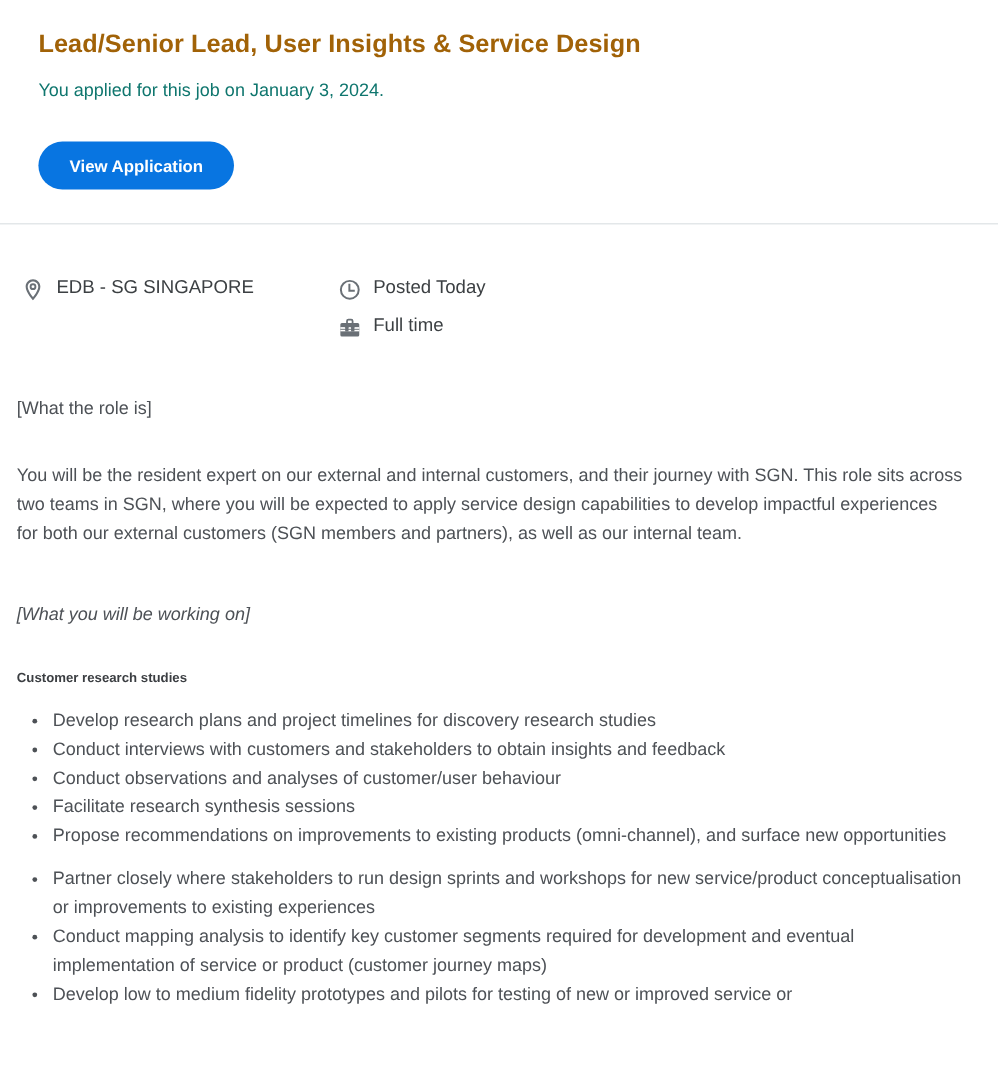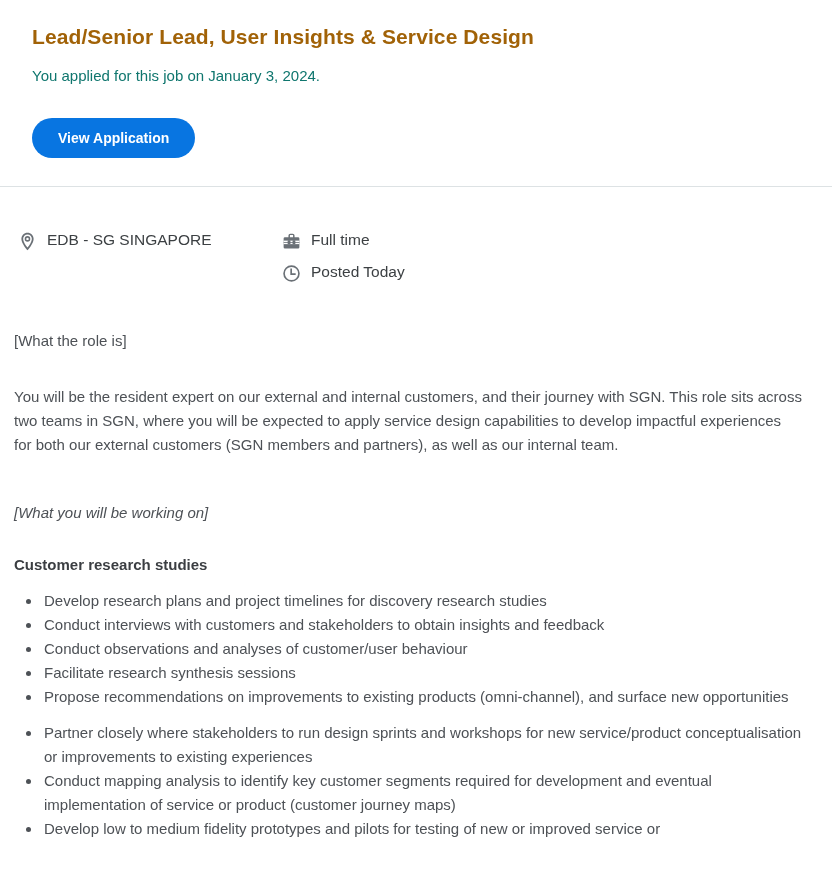--- a/index.html
+++ b/index.html
@@ -85,21 +85,21 @@
     font-size: 15px;
     line-height: 24px;
     color: #4d5156;
   }
   .description p { margin: 0; }
   .section-label { margin: 0; }
   .intro-para { margin-top: 32px !important; }
   .section-label-2 { margin-top: 44px !important; font-style: italic; }
   .group-heading {
     margin: 28px 0 0 0;
-    font-size: 15px;
+    font-size: 11px;
     line-height: 24px;
     font-weight: 700;
     color: #3b3e42;
   }
   ul.bullet-list {
     margin: 12px 0 12px 0;
     padding-left: 28px;
   }
   ul.bullet-list li {
     margin: 0;
@@ -126,38 +126,38 @@
           <svg viewBox="0 0 24 24" fill="#6a7076">
             <path d="M12 2C8.13 2 5 5.13 5 9c0 5.25 7 13 7 13s7-7.75 7-13c0-3.87-3.13-7-7-7zm0 2c2.76 0 5 2.24 5 5 0 2.88-2.88 7.19-5 9.88C9.92 16.21 7 11.85 7 9c0-2.76 2.24-5 5-5zm0 1.8A3.2 3.2 0 1 0 12 12.2 3.2 3.2 0 0 0 12 5.8zm0 1.8a1.4 1.4 0 1 1 0 2.8 1.4 1.4 0 0 1 0-2.8z"></path>
           </svg>
         </span>
         <span class="meta-label">EDB - SG SINGAPORE</span>
       </div>
     </div>
     <div class="meta-right">
       <div class="meta-item">
         <span class="meta-icon">
+          <svg viewBox="0 0 24 24" fill="none" stroke="#6a7076" stroke-width="1.9">
+            <circle cx="12" cy="12" r="8.5"></circle>
+            <path d="M11.6 7.2v5.6h4.2" stroke-linecap="square"></path>
+          </svg>
+        </span>
+        <span class="meta-label">Posted Today</span>
+      </div>
+      <div class="meta-item">
+        <span class="meta-icon">
           <svg viewBox="0 0 24 24">
             <path fill="#6a7076" d="M15.5 7V5.2A2.2 2.2 0 0 0 13.3 3h-2.6a2.2 2.2 0 0 0-2.2 2.2V7H4.5A1.5 1.5 0 0 0 3 8.5v10A1.5 1.5 0 0 0 4.5 20h15a1.5 1.5 0 0 0 1.5-1.5v-10A1.5 1.5 0 0 0 19.5 7h-4zM10.2 5.2c0-.3.2-.5.5-.5h2.6c.3 0 .5.2.5.5V7h-3.6V5.2z"></path>
             <rect x="3" y="11" width="18" height="4" fill="#ffffff"></rect>
             <rect x="3" y="12.6" width="18" height="0.9" fill="#6a7076"></rect>
             <rect x="7.6" y="10.6" width="3.2" height="4.6" rx="0.5" fill="#6a7076"></rect>
             <rect x="13.2" y="10.6" width="3.2" height="4.6" rx="0.5" fill="#6a7076"></rect>
           </svg>
         </span>
         <span class="meta-label">Full time</span>
-      </div>
-      <div class="meta-item">
-        <span class="meta-icon">
-          <svg viewBox="0 0 24 24" fill="none" stroke="#6a7076" stroke-width="1.9">
-            <circle cx="12" cy="12" r="8.5"></circle>
-            <path d="M11.6 7.2v5.6h4.2" stroke-linecap="square"></path>
-          </svg>
-        </span>
-        <span class="meta-label">Posted Today</span>
       </div>
     </div>
   </section>
 
   <section class="description">
     <p class="section-label">[What the role is]</p>
     <p class="intro-para">You will be the resident expert on our external and internal customers, and their journey with SGN. This role sits across two teams in SGN, where you will be expected to apply service design capabilities to develop impactful experiences for both our external customers (SGN members and partners), as well as our internal team.</p>
     <p class="section-label section-label-2">[What you will be working on]</p>
 
     <h3 class="group-heading">Customer research studies</h3>

